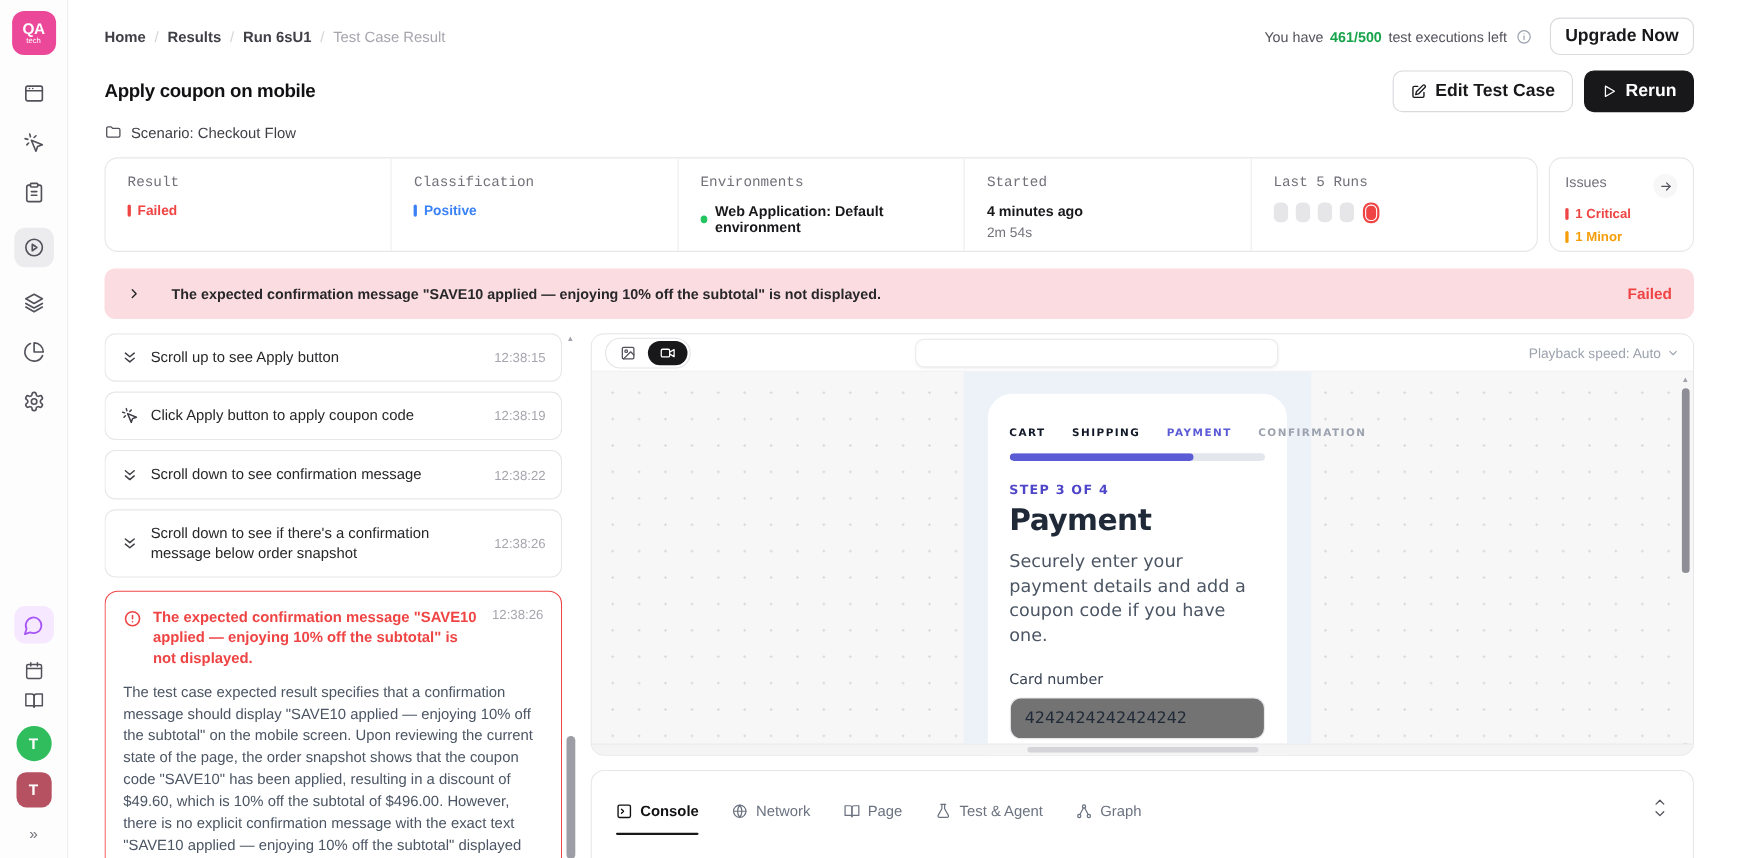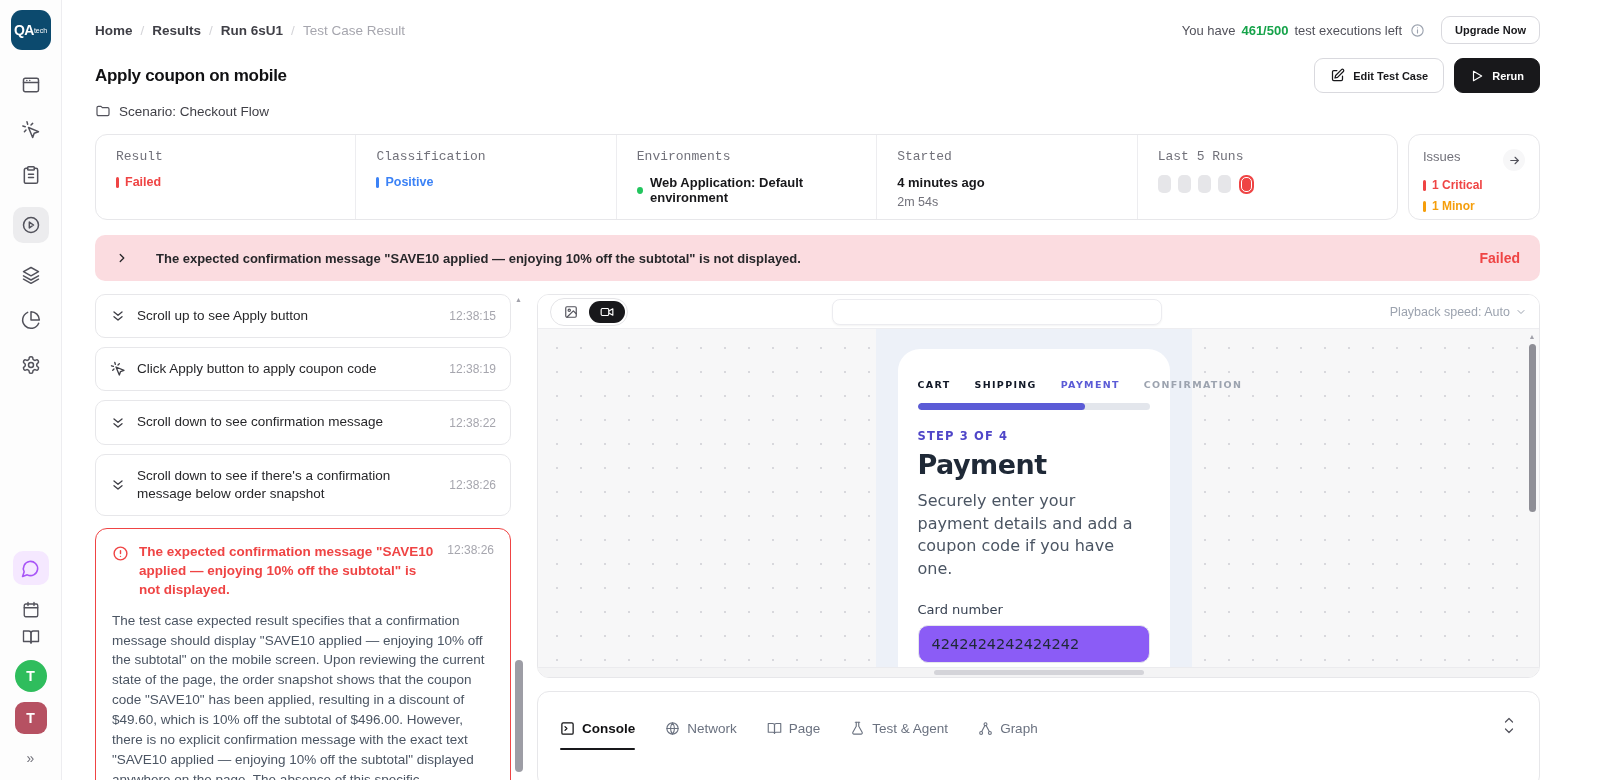--- a/index.html
+++ b/index.html
@@ -13,22 +13,22 @@
   svg { display: block; }
 
   
   .sidebar {
     position: absolute; left: 0; top: 0; bottom: 0; width: 62px;
     background: #fdfdfd; border-right: 1px solid #ededf0;
     display: flex; flex-direction: column; align-items: center;
     padding: 10px 0 14px;
   }
   .logo {
-    width: 40px; height: 40px; border-radius: 11px; background: #0c4a6e;
-    color: #fff; display: flex; flex-direction: row; align-items: center; justify-content: center;
+    width: 40px; height: 40px; border-radius: 11px; background: #ec4899;
+    color: #fff; display: flex; flex-direction: column; align-items: center; justify-content: center;
     line-height: 1; cursor: pointer;
   }
   .logo .l1 { font-weight: 800; font-size: 14px; letter-spacing: -0.5px; }
   .logo .l2 { font-size: 7px; margin-top: 1px; }
   .side-nav { display: flex; flex-direction: column; align-items: center; margin-top: 22px; gap: 19px; }
   .side-item { color: #52525b; width: 36px; height: 26px; display: flex; align-items: center; justify-content: center; cursor: pointer; }
   .side-item.active { background: #ececee; border-radius: 10px; height: 36px; }
   .side-spacer { flex: 1; }
   .side-bottom { display: flex; flex-direction: column; align-items: center; }
   .chat-wrap { width: 36px; height: 34px; background: #f5e8ff; border-radius: 10px; display: flex; align-items: center; justify-content: center; color: #a855f7; cursor: pointer; }
@@ -44,21 +44,21 @@
   .topbar { display: flex; justify-content: space-between; align-items: center; padding-top: 16px; }
   .breadcrumb { display: flex; align-items: center; gap: 8px; font-size: 13.5px; }
   .crumb { color: #3f3f46; font-weight: 600; cursor: pointer; }
   .crumb-sep { color: #d4d4d8; }
   .crumb.current { color: #a6a6ae; font-weight: 400; cursor: default; }
   .quota { display: flex; align-items: center; gap: 6px; font-size: 13px; color: #52525b; }
   .quota b { color: #16a34a; font-weight: 700; }
   .info-icon { color: #9ca3af; margin-left: 2px; cursor: pointer; }
   .btn {
     display: inline-flex; align-items: center; gap: 8px; border-radius: 9px;
-    font-size: 11px; font-weight: 700; cursor: pointer; border: 1px solid #d9d9de; background: #fff; color: #18181b;
+    font-size: 16px; font-weight: 700; cursor: pointer; border: 1px solid #d9d9de; background: #fff; color: #18181b;
   }
   .btn.upgrade { padding: 7px 13px; margin-left: 10px; }
   .btn.dark { background: #18181b; color: #fff; border-color: #18181b; }
 
   .title-row { display: flex; justify-content: space-between; align-items: center; margin-top: 14px; }
   .page-title { font-size: 17px; font-weight: 800; letter-spacing: -0.3px; color: #111113; }
   .title-actions { display: flex; gap: 10px; }
   .btn.action { padding: 9px 15px; }
 
   .scenario-row { display: flex; align-items: center; gap: 8px; margin-top: 10px; color: #3f3f46; font-size: 13.5px; font-weight: 500; }
@@ -159,21 +159,21 @@
   .pstep[data-state="active"] { color: #5b5bd6; }
   .pstep[data-state="todo"] { color: #9ca3af; font-weight: 600; }
   .pprogress { margin-top: 13px; height: 7px; border-radius: 999px; background: #e3e6ec; overflow: hidden; }
   .pprogress-fill { height: 100%; border-radius: 999px; background: #5b5bd6; }
   .pstep-label { margin-top: 19px; color: #4f46c8; font-size: 11.5px; font-weight: 700; letter-spacing: 0.1em; }
   .ptitle { margin-top: 6px; font-size: 27px; font-weight: 700; color: #1f2937; letter-spacing: -0.5px; }
   .pdesc { margin-top: 10px; font-size: 16px; color: #4b5563; line-height: 1.42; }
   .pfield-label { margin-top: 21px; font-size: 13px; color: #374151; }
   .pinput {
     margin-top: 8px; height: 38px; border: 1px solid #e5e7eb; border-radius: 10px;
-    display: flex; align-items: center; padding: 0 13px; font-size: 14.5px; color: #1f2937; background: #8b5cf6;
+    display: flex; align-items: center; padding: 0 13px; font-size: 14.5px; color: #1f2937; background: #737373;
   }
   .pinput.partial { height: 34px; }
 
   .h-scrollbar { position: absolute; left: 0; right: 0; bottom: 0; height: 10px; background: #f4f4f5; border-top: 1px solid #ebebee; }
   .h-thumb { width: 210px; height: 5px; border-radius: 999px; background: #d4d4d9; margin: 2px auto 0; cursor: grab; }
   .v-scrollbar { position: absolute; right: 2px; top: 4px; bottom: 14px; width: 10px; }
   .v-scrollbar .arrow { font-size: 7px; color: #a1a1aa; text-align: center; }
   .v-thumb { width: 7px; height: 168px; margin: 4px auto 0; border-radius: 4px; background: #8e8e96; cursor: grab; }
   .v-scrollbar .arrow.down { position: absolute; bottom: -10px; left: 0; right: 0; }
 

